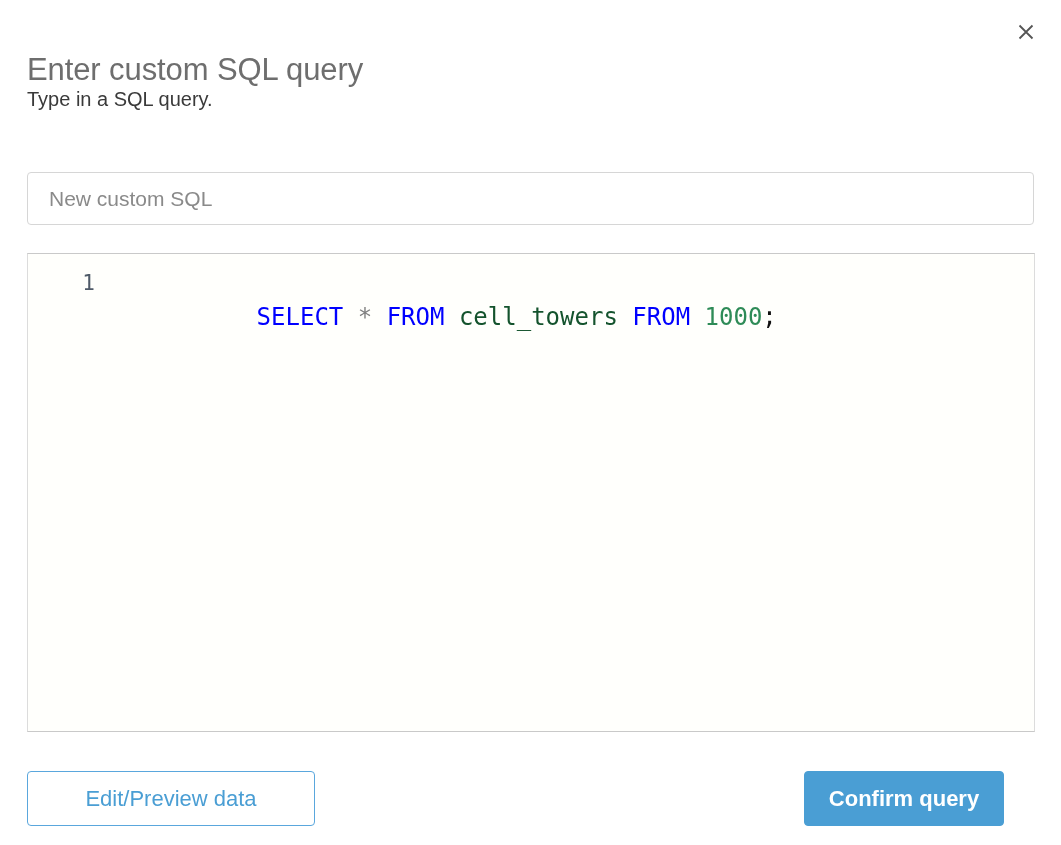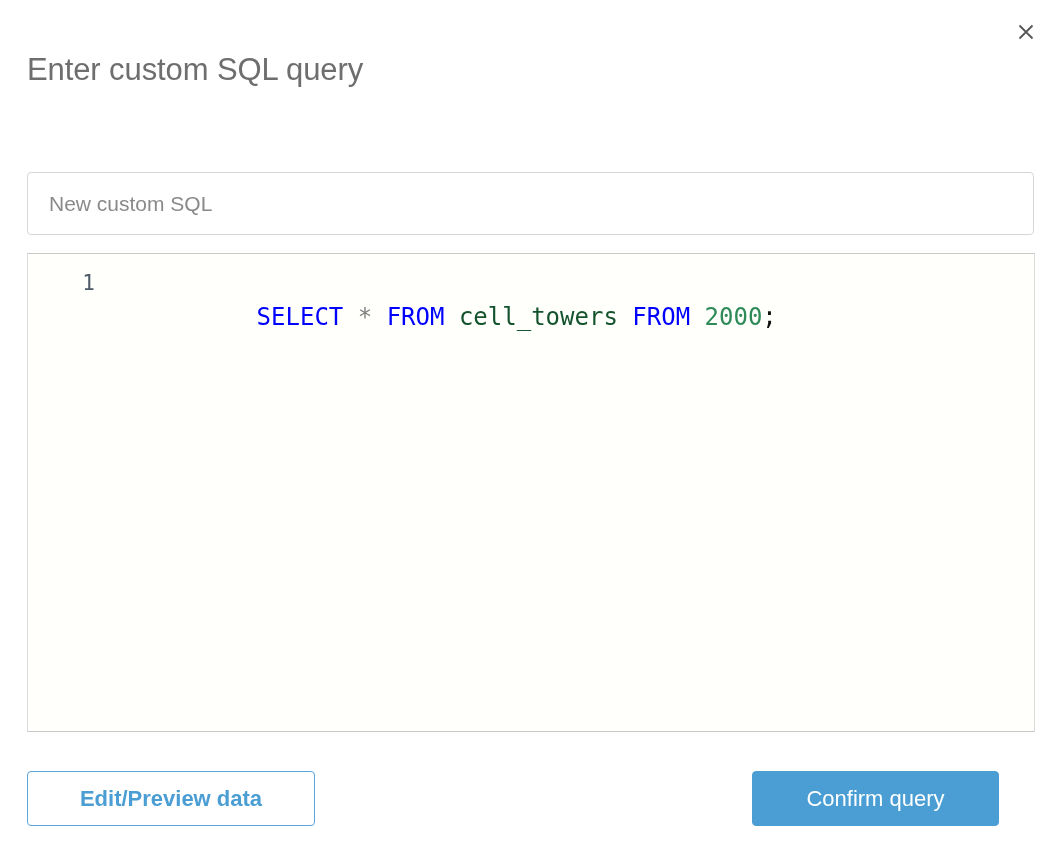--- a/index.html
+++ b/index.html
@@ -65,21 +65,21 @@
     line-height: 30px;
     white-space: nowrap;
   }
 
   
   .name-input {
     position: absolute;
     left: 27px;
     top: 172px;
     width: 1007px;
-    height: 63px;
+    height: 53px;
     box-sizing: border-box;
     border: 1px solid #d6d6d6;
     border-radius: 4px;
     background: #ffffff;
     padding: 0 21px;
     font-family: "Liberation Sans", sans-serif;
     font-size: 21px;
     color: #3a3a3a;
     outline: none;
   }
@@ -157,53 +157,54 @@
     white-space: nowrap;
   }
 
   .btn-secondary {
     left: 27px;
     top: 771px;
     width: 288px;
     background: #ffffff;
     border: 1px solid #5aa7dd;
     color: #4a9ed4;
-    font-weight: bold;
   }
 
   .btn-primary {
-    left: 752px;
+    left: 804px;
     top: 771px;
-    width: 247px;
+    width: 200px;
     background: #4a9ed4;
     border: 1px solid #4a9ed4;
     color: #ffffff;
+    font-weight: bold;
   }
 </style>
 </head>
 <body>
 
 <div class="dialog">
 
   <div class="dialog-title">Enter custom SQL query</div>
 
   <button class="close-button" aria-label="Close">
     <svg width="20" height="20" viewBox="0 0 20 20" aria-hidden="true">
       <path d="M3.5 3.5 L16.5 16.5 M16.5 3.5 L3.5 16.5" stroke="#555555" stroke-width="1.8" stroke-linecap="butt" fill="none"></path>
     </svg>
   </button>
 
+  <div class="dialog-subtitle">Type in a SQL query.</div>
 
   <input class="name-input" type="text" placeholder="New custom SQL" style="">
 
   <div class="editor">
     <div class="code-row">
       <div class="gutter">1</div>
       <div class="code-line">
-        <span class="tok-keyword">SELECT</span><span> </span><span class="tok-operator">*</span><span> </span><span class="tok-keyword">FROM</span><span> </span><span class="tok-ident">cell_towers</span><span> </span><span class="tok-keyword">FROM</span><span> </span><span class="tok-number">2000</span><span class="tok-punct">;</span>
+        <span class="tok-keyword">SELECT</span><span> </span><span class="tok-operator">*</span><span> </span><span class="tok-keyword">FROM</span><span> </span><span class="tok-ident">cell_towers</span><span> </span><span class="tok-keyword">FROM</span><span> </span><span class="tok-number">1000</span><span class="tok-punct">;</span>
       </div>
     </div>
   </div>
 
   <div class="btn btn-secondary">Edit/Preview data</div>
 
   <div class="btn btn-primary">Confirm query</div>
 
 </div>
 

